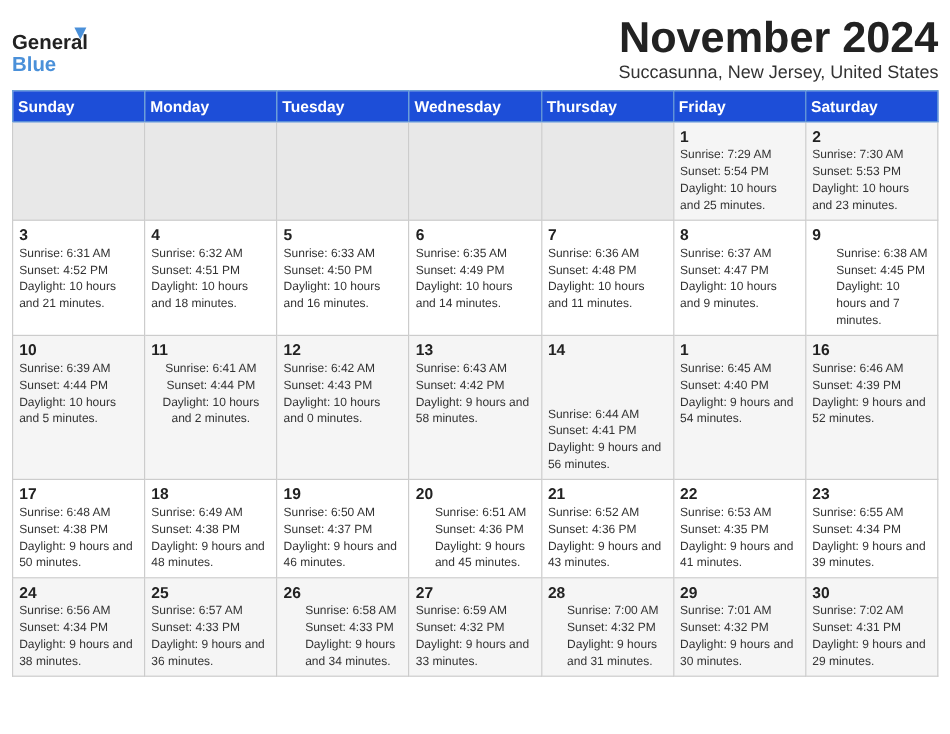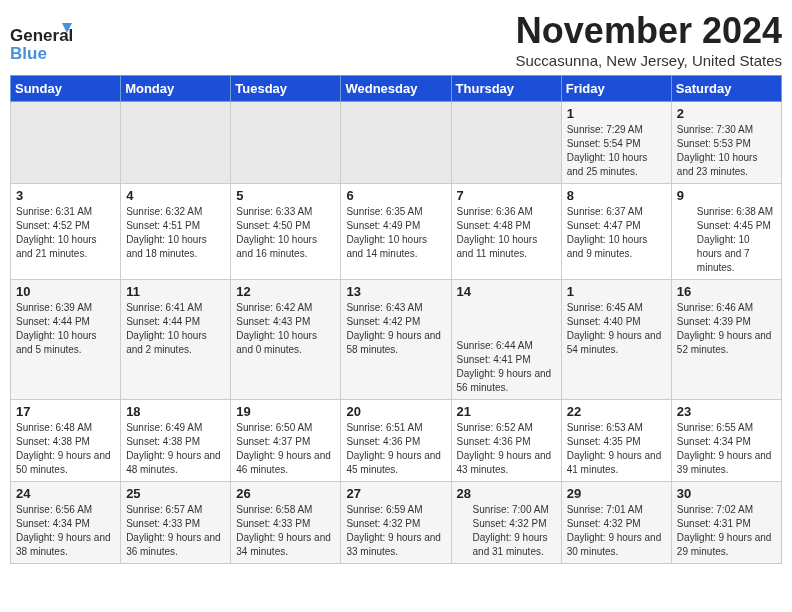--- a/index.html
+++ b/index.html
@@ -169,21 +169,21 @@
       </tr>
       <tr>
         <td>
           <div class="day-num">10</div>
           <div class="day-info" style="white-space: pre-line;">Sunrise: 6:39 AM
 Sunset: 4:44 PM
 Daylight: 10 hours and 5 minutes.</div>
         </td>
         <td>
           <div class="day-num">11</div>
-          <div class="day-info" style="white-space: pre-line;">Sunrise: 6:41 AM
+          <div class="day-info" style="white-space: pre-line; text-align: center;">Sunrise: 6:41 AM
 Sunset: 4:44 PM
 Daylight: 10 hours and 2 minutes.</div>
         </td>
         <td>
           <div class="day-num">12</div>
           <div class="day-info" style="white-space: pre-line;">Sunrise: 6:42 AM
 Sunset: 4:43 PM
 Daylight: 10 hours and 0 minutes.</div>
         </td>
         <td>
@@ -225,21 +225,21 @@
 Daylight: 9 hours and 48 minutes.</div>
         </td>
         <td>
           <div class="day-num">19</div>
           <div class="day-info" style="white-space: pre-line;">Sunrise: 6:50 AM
 Sunset: 4:37 PM
 Daylight: 9 hours and 46 minutes.</div>
         </td>
         <td>
           <div class="day-num">20</div>
-          <div class="day-info" style="white-space: pre-line;">Sunrise: 6:51 AM
+          <div class="day-info" style="white-space: pre-line; margin-left: 16px;">Sunrise: 6:51 AM
 Sunset: 4:36 PM
 Daylight: 9 hours and 45 minutes.</div>
         </td>
         <td>
           <div class="day-num">21</div>
           <div class="day-info" style="white-space: pre-line;">Sunrise: 6:52 AM
 Sunset: 4:36 PM
 Daylight: 9 hours and 43 minutes.</div>
         </td>
         <td>
@@ -263,21 +263,21 @@
 Daylight: 9 hours and 38 minutes.</div>
         </td>
         <td>
           <div class="day-num">25</div>
           <div class="day-info" style="white-space: pre-line;">Sunrise: 6:57 AM
 Sunset: 4:33 PM
 Daylight: 9 hours and 36 minutes.</div>
         </td>
         <td>
           <div class="day-num">26</div>
-          <div class="day-info" style="white-space: pre-line;">Sunrise: 6:58 AM
+          <div class="day-info" style="white-space: pre-line; margin-left: 18px;">Sunrise: 6:58 AM
 Sunset: 4:33 PM
 Daylight: 9 hours and 34 minutes.</div>
         </td>
         <td>
           <div class="day-num">27</div>
           <div class="day-info" style="white-space: pre-line;">Sunrise: 6:59 AM
 Sunset: 4:32 PM
 Daylight: 9 hours and 33 minutes.</div>
         </td>
         <td>

